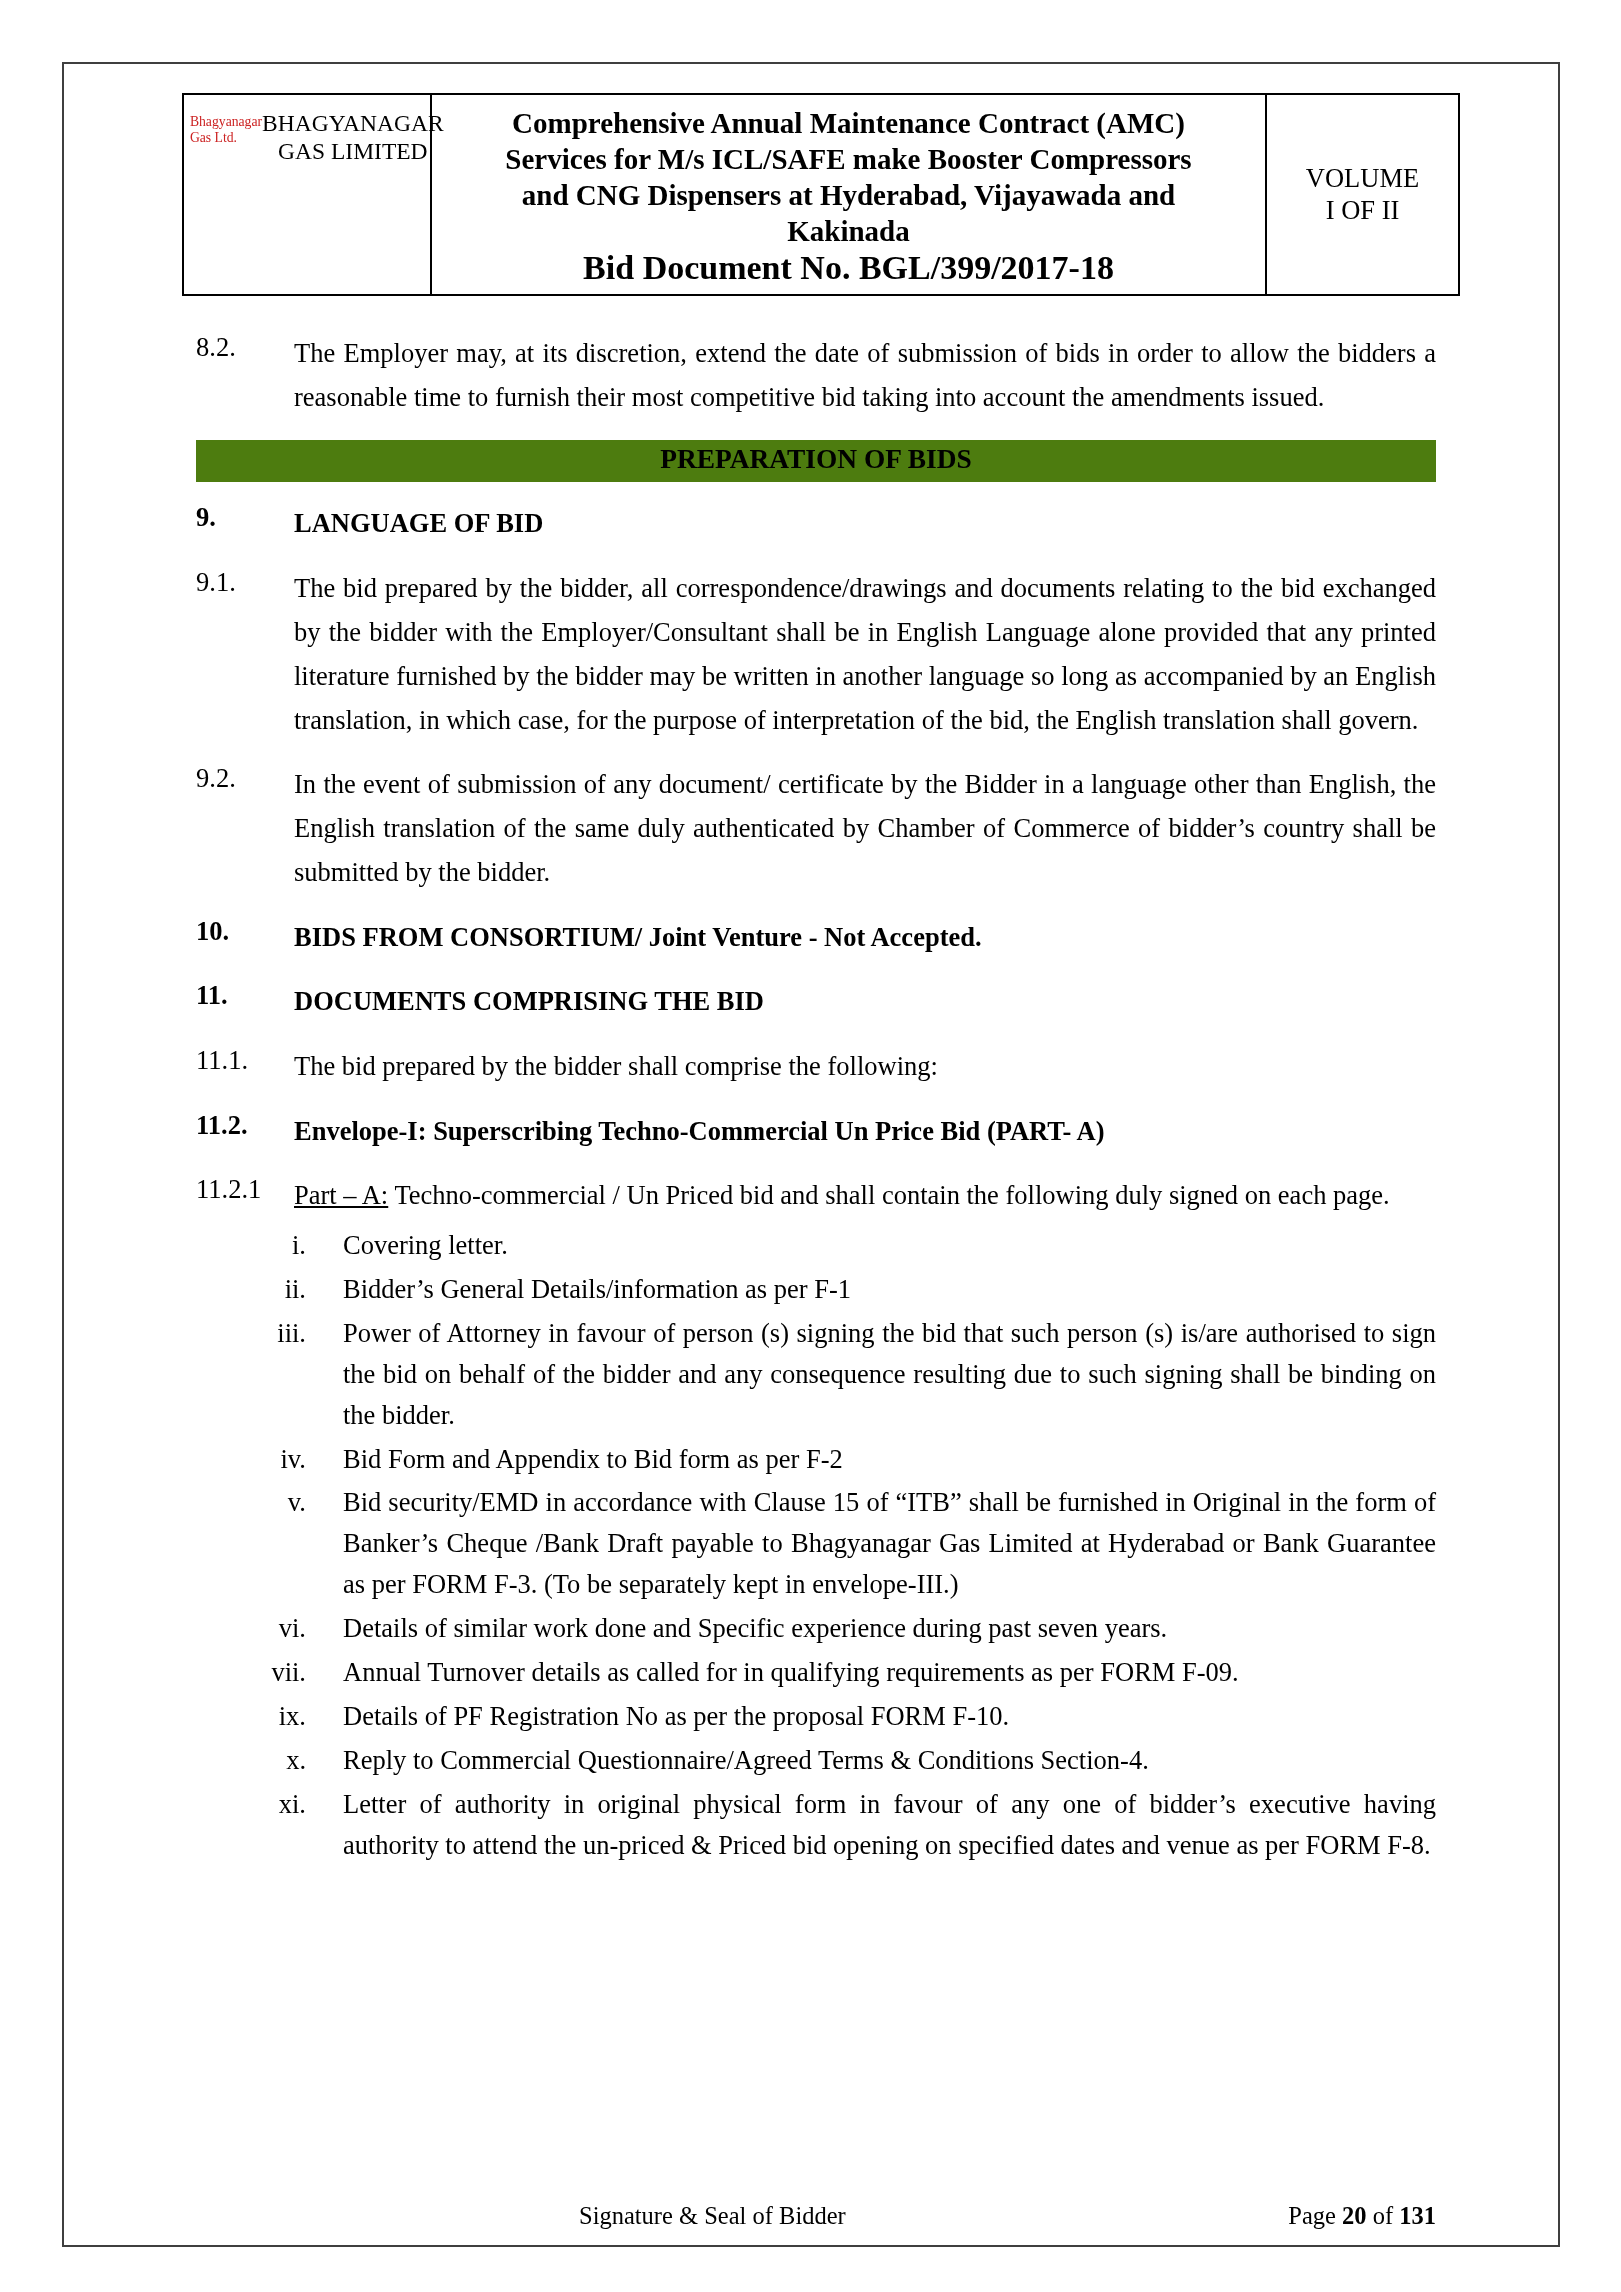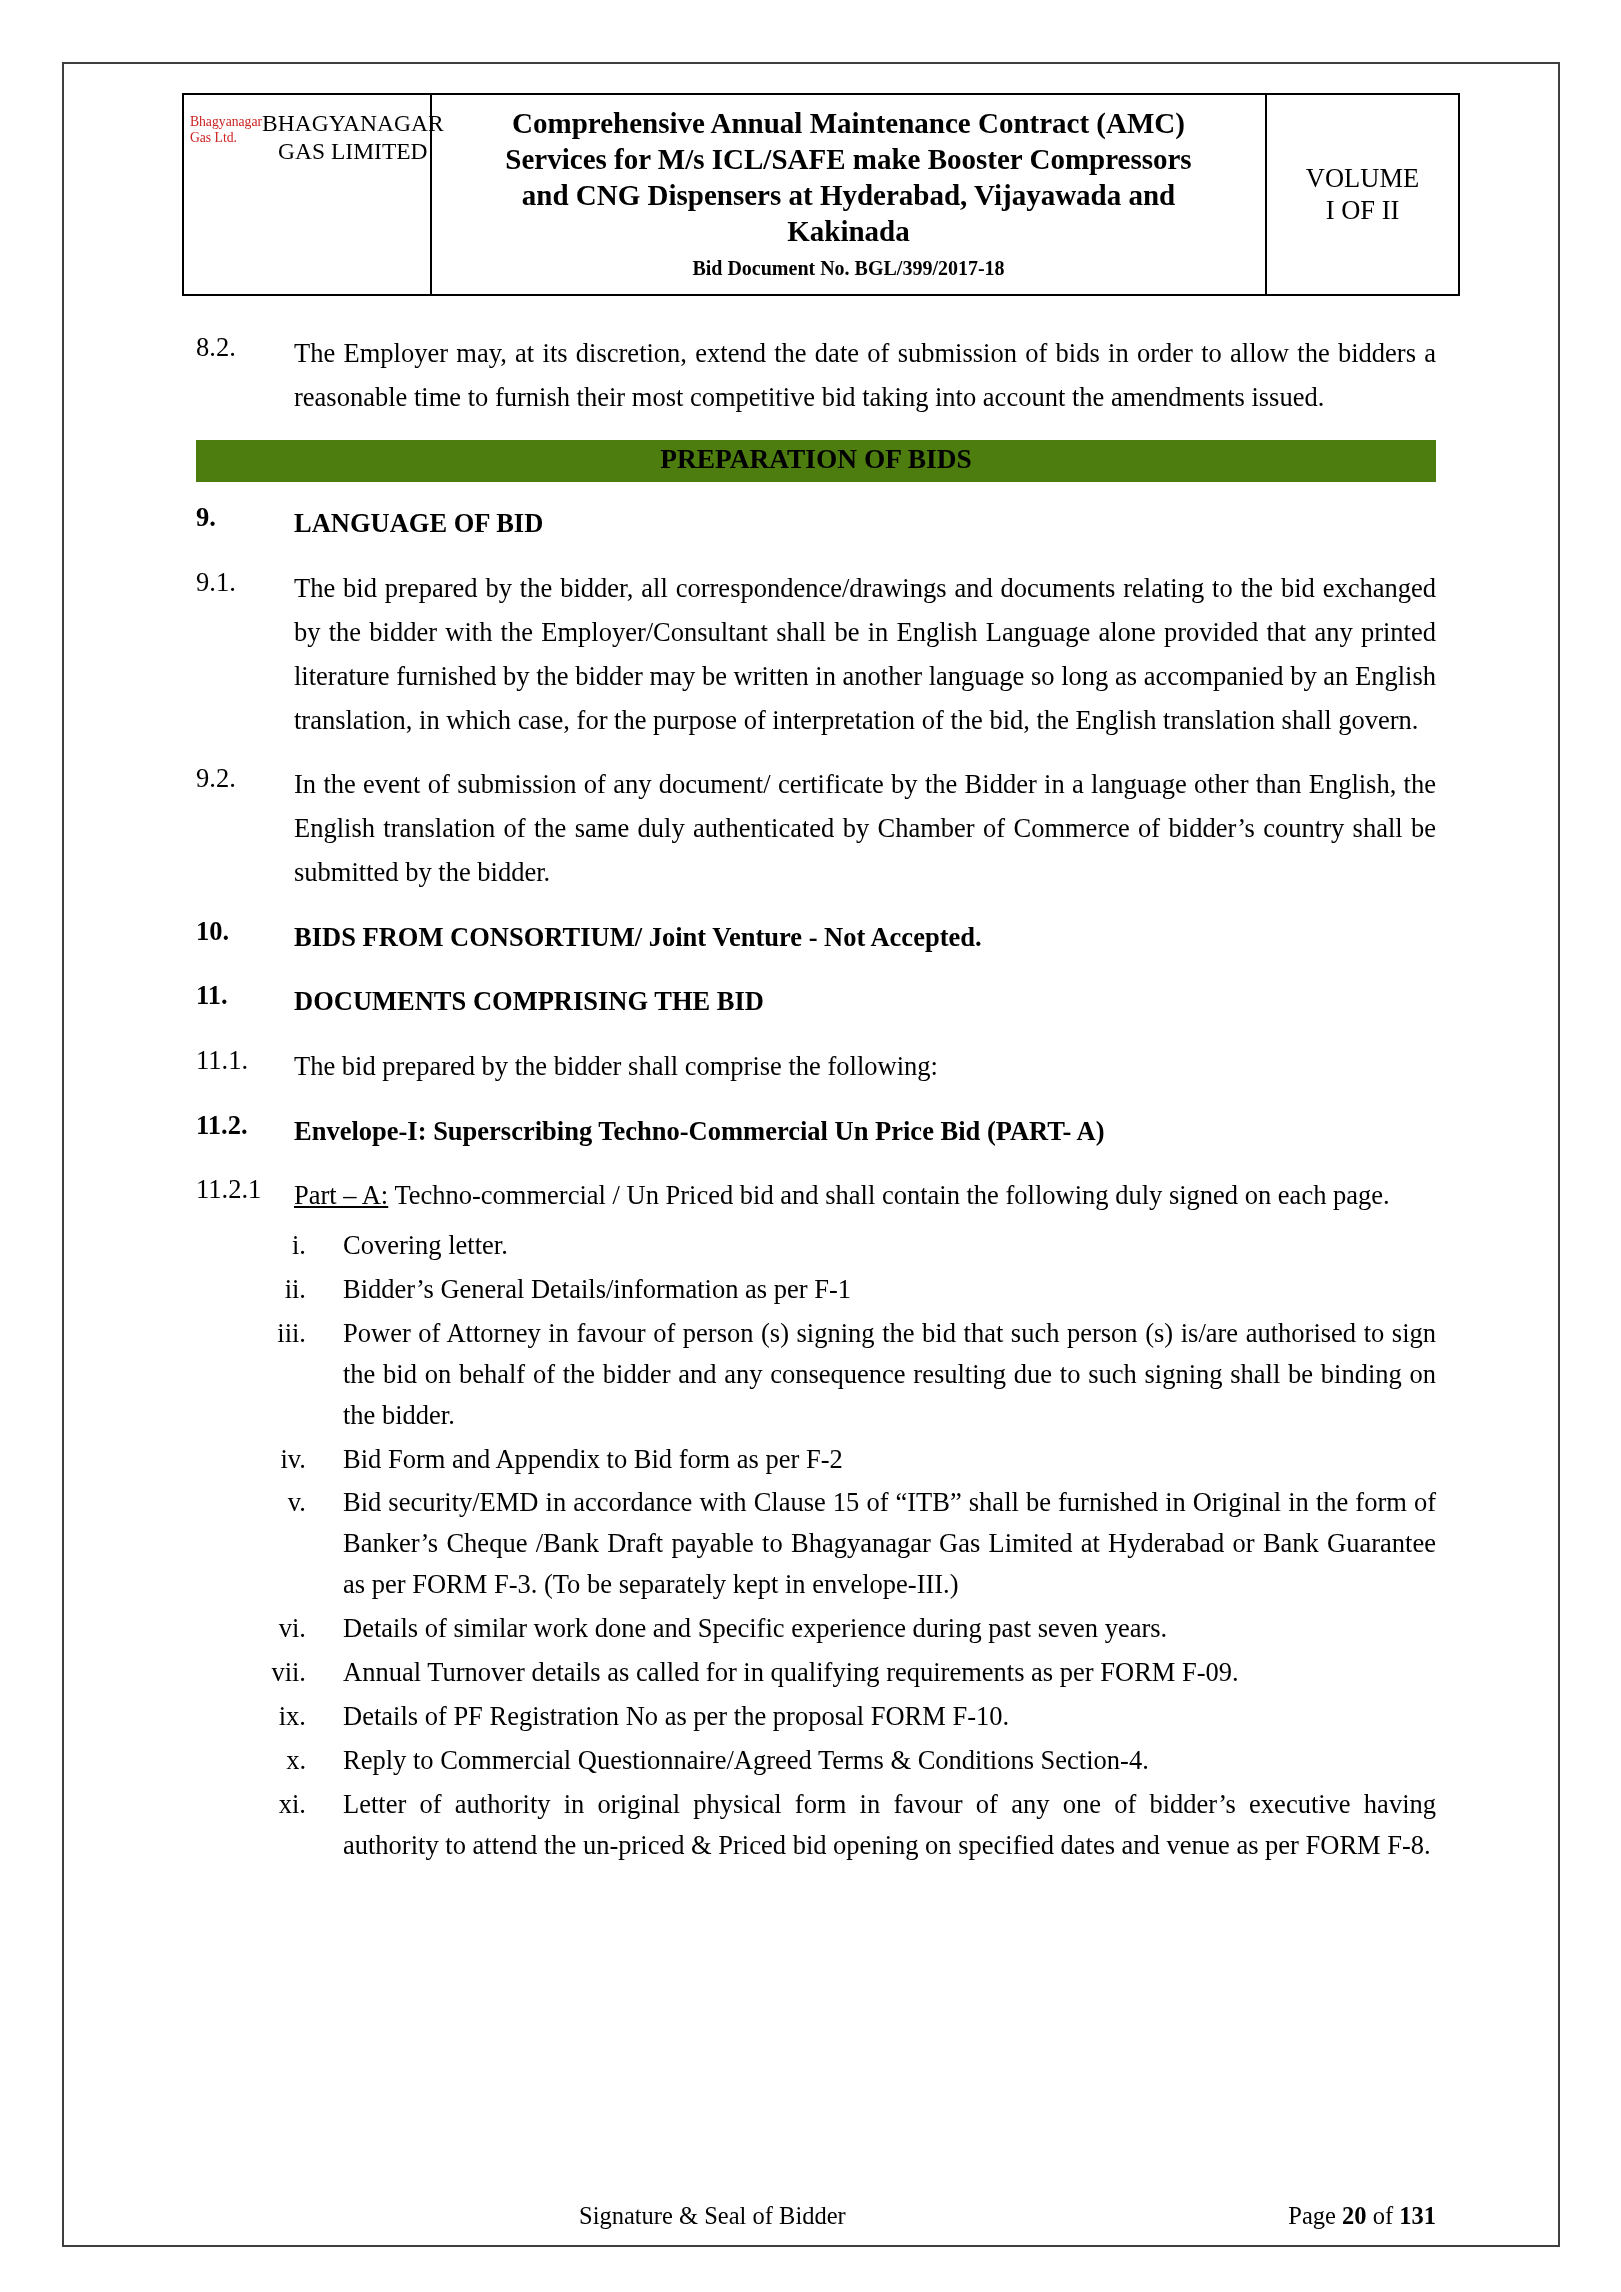--- a/index.html
+++ b/index.html
@@ -22,21 +22,21 @@
     display:flex; flex-direction:row; 
     padding:7.8px 5.9px 7.8px;
   }
   .logo-caption { color:#cc2222; font-size:13.7px; line-height:15.7px; margin-top:11px; }
   .org-name { font-size:23.5px; line-height:28px; text-align:center; margin-top:5.9px; white-space:pre-line; }
   .title-cell {
     width:835px; border-right:2.9px solid #000; text-align:center;
     padding:9.8px 17.6px 7.8px; font-weight:bold;
   }
   .title-main { font-size:29px; line-height:36px; white-space:pre-line; }
-  .title-doc  { font-size:20px; line-height:36px; margin-top:1px; }
+  .title-doc  { font-size:34px; line-height:36px; margin-top:1px; }
   .volume-cell {
     flex:1; display:flex; align-items:center; justify-content:center;
     font-size:26.5px; line-height:32px; text-align:center; white-space:pre-line;
   }
   
   .doc-body { position:absolute; left:196px; top:331px; width:1240px; font-size:26.5px; }
   .para { display:flex; margin-bottom:20.6px; }
   .para-num { width:98px; flex:none; line-height:33px; }
   .para-text { flex:1; text-align:justify; line-height:44px; }
   .bold { font-weight:bold; }

